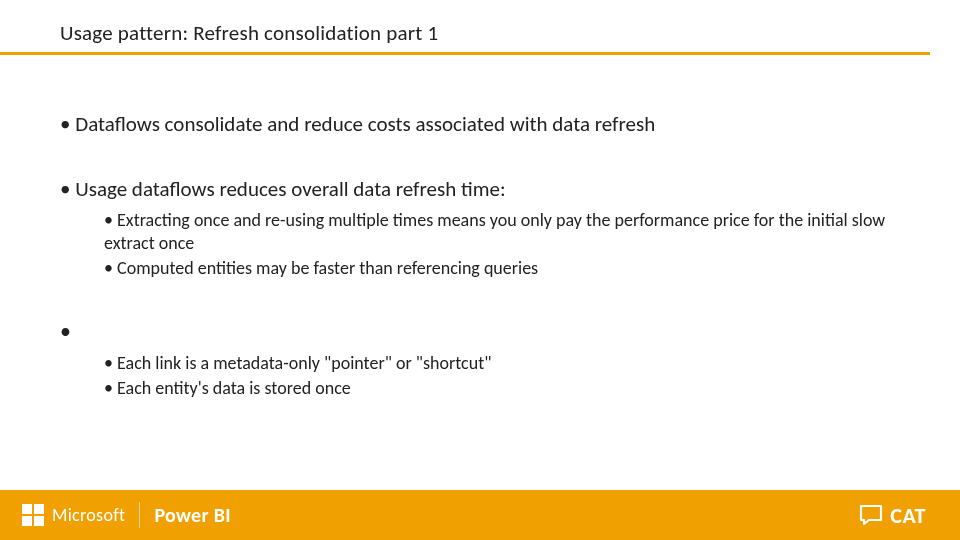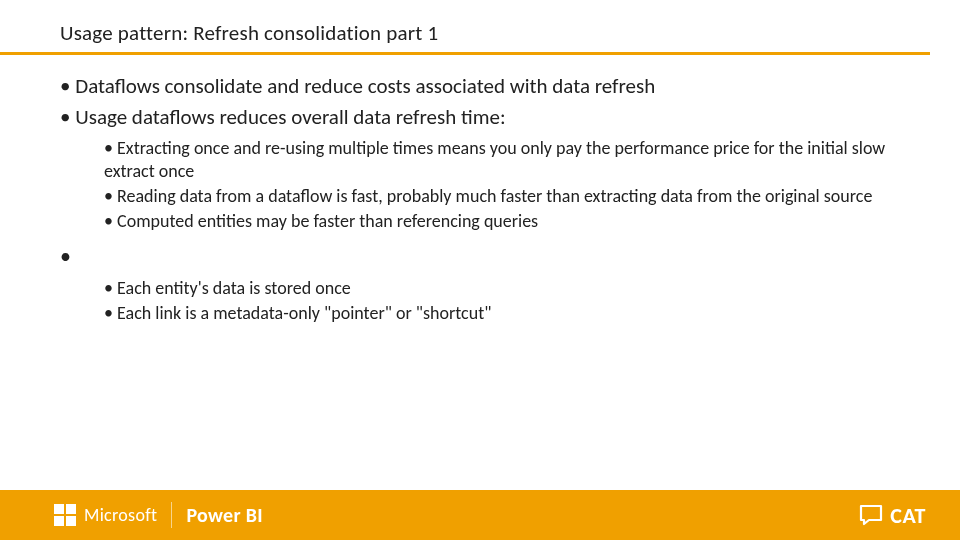--- a/index.html
+++ b/index.html
@@ -13,40 +13,40 @@
     margin: 0 30px 0 0;
     letter-spacing: 0.2px;
   }
   .body {
     padding: 18px 60px 0 60px;
     font-size: 21px;
     line-height: 1.28;
   }
   ul { list-style: none; }
   .lvl1 > li::before { content: "• "; }
-  .lvl1 > li { margin-bottom: 4px; }
+  .lvl1 > li { margin-bottom: 4px; margin-top: 38px; }
   .lvl2 {
     font-size: 18px;
     padding-left: 44px;
     margin-top: 6px;
     margin-bottom: 10px;
     line-height: 1.28;
   }
   .lvl2 > li::before { content: "• "; }
   .lvl2 > li { margin-bottom: 2px; }
   .keypoint { font-size: 22px; margin-top: 6px; }
   .footer {
     position: absolute;
     left: 0; right: 0; bottom: 0;
     height: 50px;
     background: #f0a000;
     display: flex;
     align-items: center;
     justify-content: space-between;
-    padding: 0 34px 0 54px;
+    padding: 0 34px 0 22px;
     color: #fff;
   }
   .footer-left { display: flex; align-items: center; gap: 14px; }
   .ms-logo { display: flex; align-items: center; gap: 8px; }
   .ms-grid {
     display: grid;
     grid-template-columns: 10px 10px;
     grid-template-rows: 10px 10px;
     gap: 2px;
   }
@@ -64,28 +64,27 @@
 <div class="slide">
 
   <h1 class="title">Usage pattern: Refresh consolidation part 1</h1>
 
   <div class="body">
     <ul class="lvl1">
       <li><span>Dataflows consolidate and reduce costs associated with data refresh</span></li>
       <li><span>Usage dataflows reduces overall data refresh time:</span>
         <ul class="lvl2">
           <li><span>Extracting once and re-using multiple times means you only pay the performance price for the initial slow extract once</span></li>
-          <li><span>Reading data from a dataflow is fast, probably much faster than extracting data from the original source</span></li>
           <li><span>Computed entities may be faster than referencing queries</span></li>
         </ul>
       </li>
       <li class="keypoint">
         <ul class="lvl2">
+          <li><span>Each link is a metadata-only "pointer" or "shortcut"</span></li>
           <li><span>Each entity's data is stored once</span></li>
-          <li><span>Each link is a metadata-only "pointer" or "shortcut"</span></li>
         </ul>
       </li>
     </ul>
   </div>
 
   <div class="footer">
     <div class="footer-left">
       <div class="ms-logo">
         <div class="ms-grid">
           <span></span>

